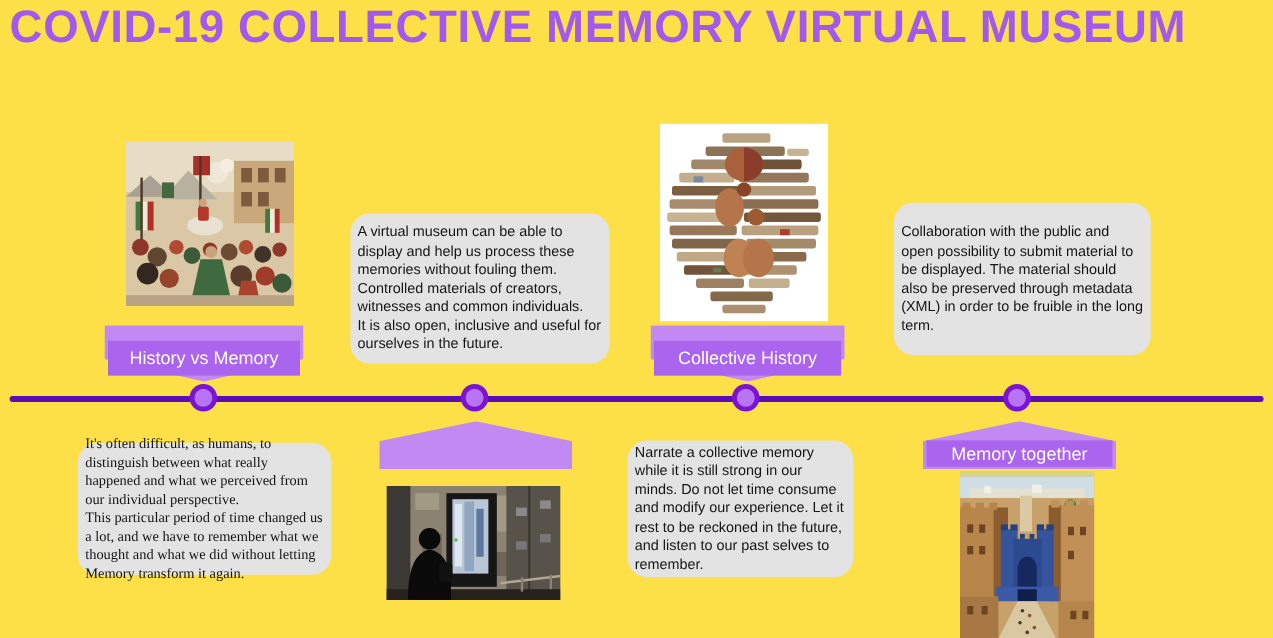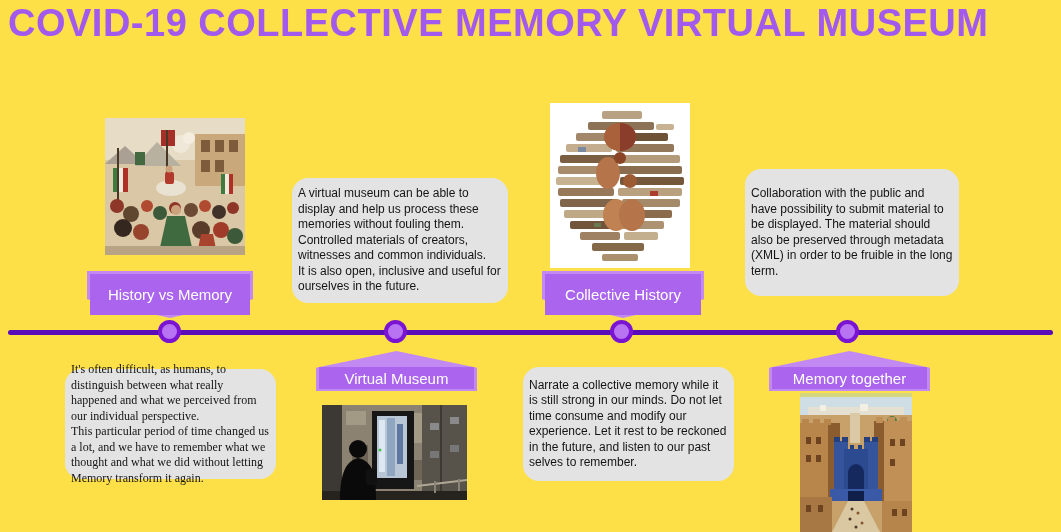--- a/index.html
+++ b/index.html
@@ -18,35 +18,35 @@
   .mk1{left:158px}.mk2{left:384px}.mk3{left:610px}.mk4{left:836px}
 
   
   .banner{position:absolute;}
   .banner .shape{position:absolute;inset:0;background:#c389f2;}
   .banner.down .shape{clip-path:polygon(0 0,100% 0,100% 60%,50% 100%,0 60%);}
   .banner.up .shape{clip-path:polygon(50% 0,100% 42%,100% 100%,0 100%,0 42%);}
   .banner .plate{position:absolute;left:3px;right:3px;background:#aa64ee;
                  display:flex;align-items:center;justify-content:center;
                  color:#fff;font-size:15px;}
-  .banner.down .plate{top:3px;height:41px;}
+  .banner.down .plate{top:13px;height:29px;}
   .banner.up .plate{bottom:2px;height:22px;}
   .bn1{left:87px;top:271px;width:166px;height:47px;}
   .bn2{left:542px;top:271px;width:162px;height:47px;}
   .bn3{left:316px;top:351px;width:161px;height:40px;}
   .bn4{left:769px;top:351px;width:161px;height:40px;}
 
   
   .note{position:absolute;background:#e3e3e3;border-radius:16px;color:#141414;
         font-size:12px;line-height:15.5px;text-align:left;display:flex;
         align-items:center;justify-content:center;padding:6px 6px;
         box-sizing:border-box;white-space:pre-line;}
   .nt1{left:65px;top:369px;width:211px;height:110px;font-family:Liberation Serif, serif;}
   .nt2{left:292px;top:178px;width:216px;height:125px;}
-  .nt3{left:523px;top:367px;width:211px;height:114px;}
+  .nt3{left:523px;top:367px;width:188px;height:114px;}
   .nt4{left:745px;top:169px;width:214px;height:127px;}
 
   
   .img{position:absolute;display:block;}
   .im1{left:105px;top:118px;}
   .im2{left:550px;top:103px;}
   .im3{left:322px;top:405px;}
   .im4{left:800px;top:393px;}
 </style>
 </head>
@@ -69,37 +69,34 @@
     </div>
   </div>
   <div class="banner down bn2">
     <div class="shape"></div>
     <div class="plate">
       <span>Collective History</span>
     </div>
   </div>
   <div class="banner up bn3">
     <div class="shape"></div>
-    <div class="plate">
-      <span>Virtual Museum</span>
-    </div>
   </div>
   <div class="banner up bn4">
     <div class="shape"></div>
     <div class="plate">
       <span>Memory together</span>
     </div>
   </div>
 
   <div class="note nt1">It's often difficult, as humans, to distinguish between what really happened and what we perceived from our individual perspective.
 This particular period of time changed us a lot, and we have to remember what we thought and what we did without letting Memory transform it again.</div>
   <div class="note nt2">A virtual museum can be able to display and help us process these memories without fouling them. Controlled materials of creators, witnesses and common individuals.
 It is also open, inclusive and useful for ourselves in the future.</div>
   <div class="note nt3">Narrate a collective memory while it is still strong in our minds. Do not let time consume and modify our experience. Let it rest to be reckoned in the future, and listen to our past selves to remember.</div>
-  <div class="note nt4">Collaboration with the public and have possibility to submit material to be displayed. The material should also be preserved through metadata (XML) in order to be fruible in the long term.</div>
+  <div class="note nt4">Collaboration with the public and open possibility to submit material to be displayed. The material should also be preserved through metadata (XML) in order to be fruible in the long term.</div>
 
   <svg class="img im1" width="140" height="137" viewBox="0 0 140 137">
     <rect width="140" height="137" fill="#d9c7a5"></rect>
     <rect width="140" height="42" fill="#e7dcc5"></rect>
     <path d="M0 46 L20 28 L40 46 Z" fill="#aaa093"></path>
     <path d="M30 48 L52 24 L76 48 Z" fill="#b9b1a0"></path>
     <rect x="90" y="16" width="50" height="52" fill="#c9a87c"></rect>
     <rect x="96" y="22" width="9" height="12" fill="#7d5c3c"></rect>
     <rect x="110" y="22" width="9" height="12" fill="#7d5c3c"></rect>
     <rect x="124" y="22" width="9" height="12" fill="#7d5c3c"></rect>

